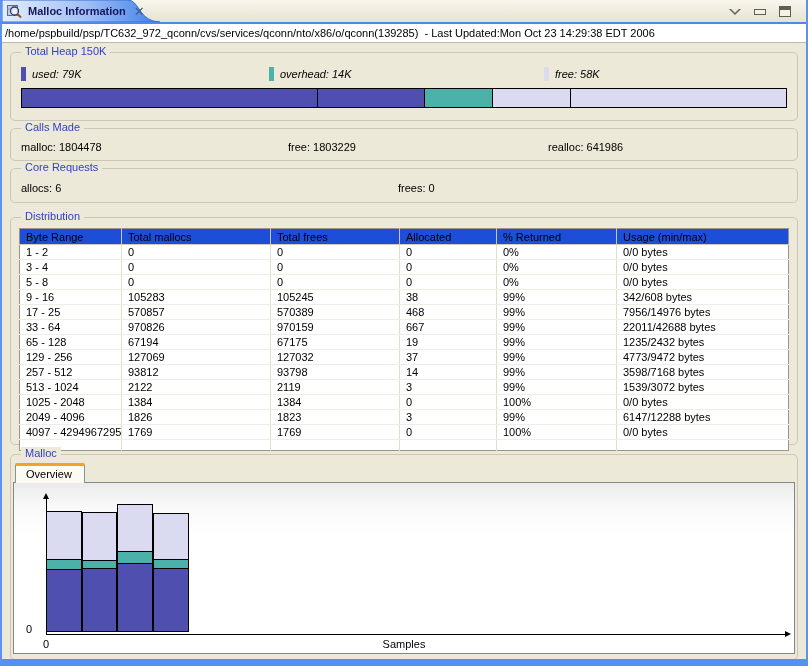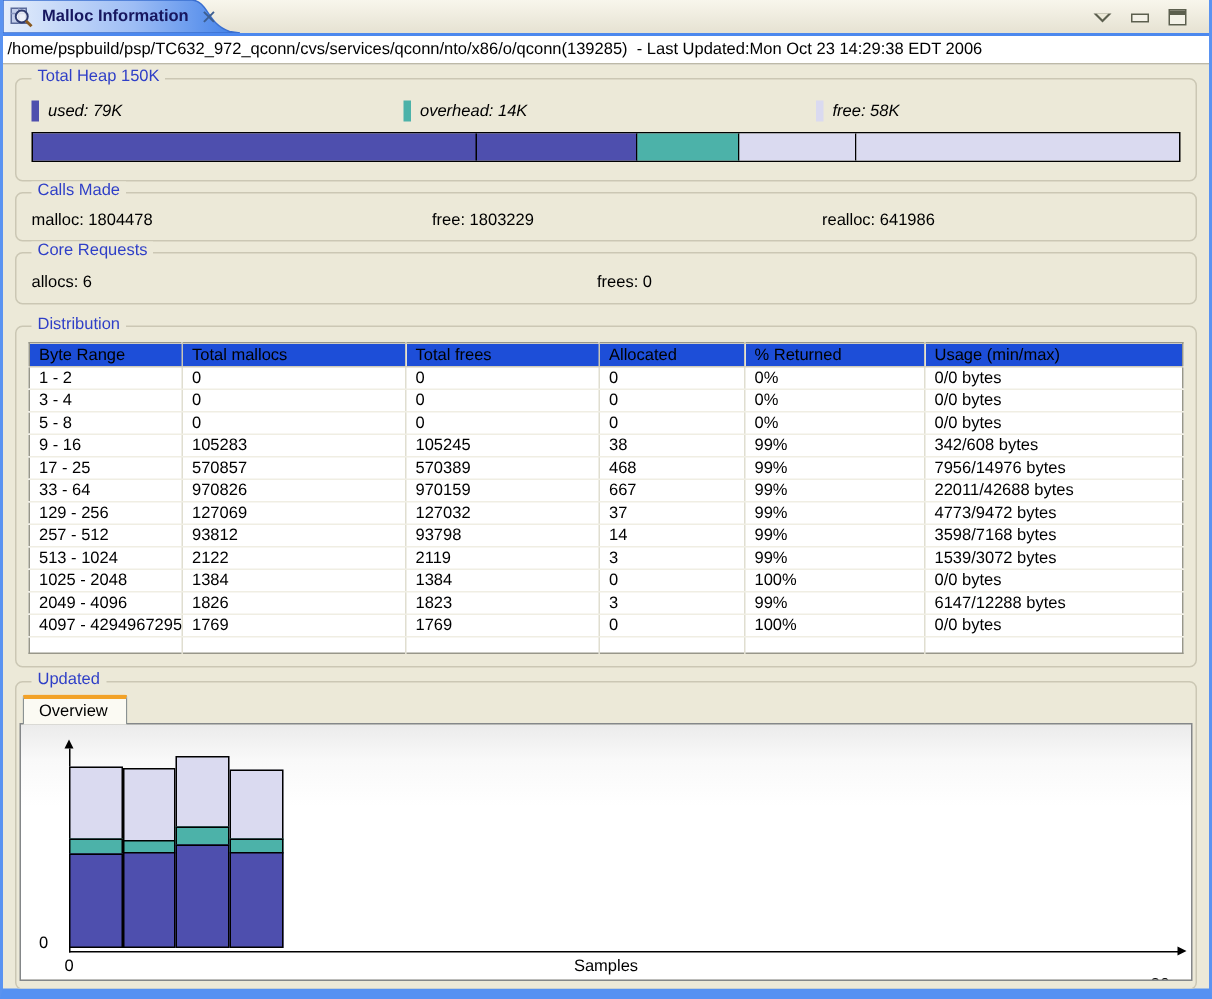--- a/index.html
+++ b/index.html
@@ -302,20 +302,28 @@
             </tr>
             <tr>
               <td>33 - 64</td>
               <td>970826</td>
               <td>970159</td>
               <td>667</td>
               <td>99%</td>
               <td>22011/42688 bytes</td>
             </tr>
             <tr>
+              <td>65 - 128</td>
+              <td>67194</td>
+              <td>67175</td>
+              <td>19</td>
+              <td>99%</td>
+              <td>1235/2432 bytes</td>
+            </tr>
+            <tr>
               <td>129 - 256</td>
               <td>127069</td>
               <td>127032</td>
               <td>37</td>
               <td>99%</td>
               <td>4773/9472 bytes</td>
             </tr>
             <tr>
               <td>257 - 512</td>
               <td>93812</td>
@@ -362,21 +370,21 @@
               <td></td>
               <td></td>
               <td></td>
               <td></td>
             </tr>
           </tbody>
       </table>
     </div>
 
     <div class="group g-hist">
-      <span class="group-title">Updated</span>
+      <span class="group-title">Malloc</span>
       <div class="hist-inner">
         <div class="histtab">Overview</div>
         <div class="chartpanel">
           <div class="axis-y"></div>
           <div class="axis-y-arrow"></div>
           <div class="axis-x"></div>
           <div class="axis-x-arrow"></div>
           <div class="bars">
               <div class="hbar" style="left: 32px; width: 36px;">
                 <div class="hseg" style="height: 49px; background: rgb(218, 218, 240);"></div>

